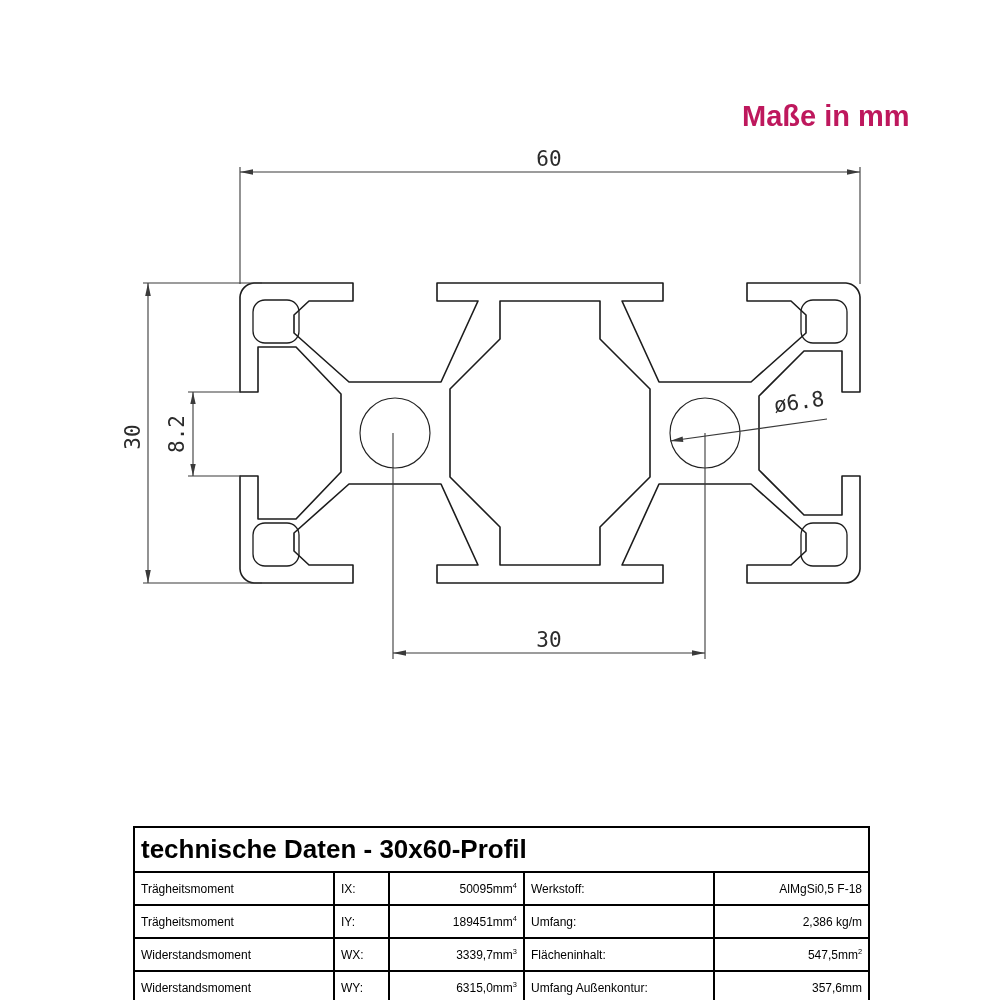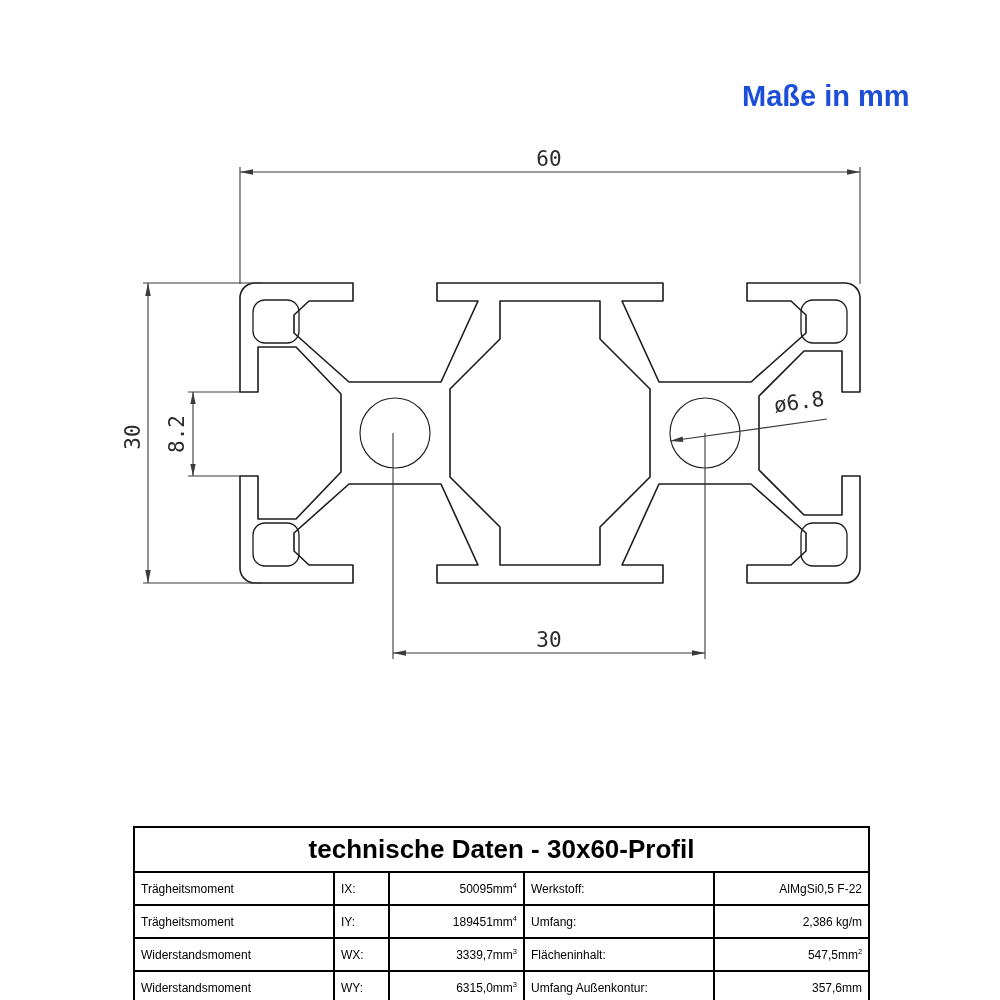--- a/index.html
+++ b/index.html
@@ -1,23 +1,23 @@
 <!DOCTYPE html>
 <html><head>
 <meta charset="utf-8">
 <style>
   html,body{margin:0;padding:0;}
   body{
     width:1000px;height:1000px;position:relative;background:#ffffff;
     font-family:"Liberation Sans",sans-serif;overflow:hidden;
   }
   #units-note{
-    position:absolute;left:742px;top:80px;width:170px;
+    position:absolute;left:742px;top:100px;width:170px;
     font-family:"Liberation Sans",sans-serif;
-    font-size:29px;font-weight:bold;color:#1d4ed8;letter-spacing:0px;
+    font-size:29px;font-weight:bold;color:#be185d;letter-spacing:0px;
     white-space:nowrap;
   }
   #drawing-svg{position:absolute;left:0;top:0;}
   .profile-line{fill:none;stroke:#1c1c1c;stroke-width:1.6;stroke-linejoin:round;stroke-linecap:round;}
   .thin-line{fill:none;stroke:#1c1c1c;stroke-width:1.3;stroke-linejoin:round;}
   .hole-circle{fill:none;stroke:#222;stroke-width:1.15;}
   .dim-line{stroke:#3a3a3a;stroke-width:1.1;fill:none;}
   .dim-arrow{fill:#3a3a3a;stroke:none;}
   .dim-text{
     font-family:"DejaVu Sans Mono","Liberation Mono",monospace;
@@ -26,21 +26,21 @@
   #data-table{
     position:absolute;left:133px;top:826px;
     border-collapse:collapse;table-layout:fixed;width:735px;
     font-family:"Liberation Sans",sans-serif;color:#000;
   }
   #data-table td{
     border:2px solid #000;font-size:12px;height:31px;
     padding:0 6px;white-space:nowrap;overflow:hidden;
   }
   #data-table td.title-cell{
-    font-size:26px;font-weight:bold;text-align:center;height:43px;
+    font-size:26px;font-weight:bold;height:43px;
   }
   #data-table td.num{text-align:right;}
   #data-table sup{font-size:0.62em;}
 </style>
 </head>
 <body>
 
 <div id="units-note">Maße in mm</div>
 
 <svg id="drawing-svg" width="1000" height="810" viewBox="0 0 1000 810">
@@ -123,21 +123,21 @@
   </colgroup>
   <tbody>
     <tr>
       <td class="title-cell" colspan="5">technische Daten - 30x60-Profil</td>
     </tr>
     <tr>
       <td>Trägheitsmoment</td>
       <td>IX:</td>
       <td class="num"><span>50095mm</span><sup>4</sup></td>
       <td>Werkstoff:</td>
-      <td class="num"><span>AlMgSi0,5 F-22</span><sup></sup></td>
+      <td class="num"><span>AlMgSi0,5 F-18</span><sup></sup></td>
     </tr>
     <tr>
       <td>Trägheitsmoment</td>
       <td>IY:</td>
       <td class="num"><span>189451mm</span><sup>4</sup></td>
       <td>Umfang:</td>
       <td class="num"><span>2,386 kg/m</span><sup></sup></td>
     </tr>
     <tr>
       <td>Widerstandsmoment</td>

